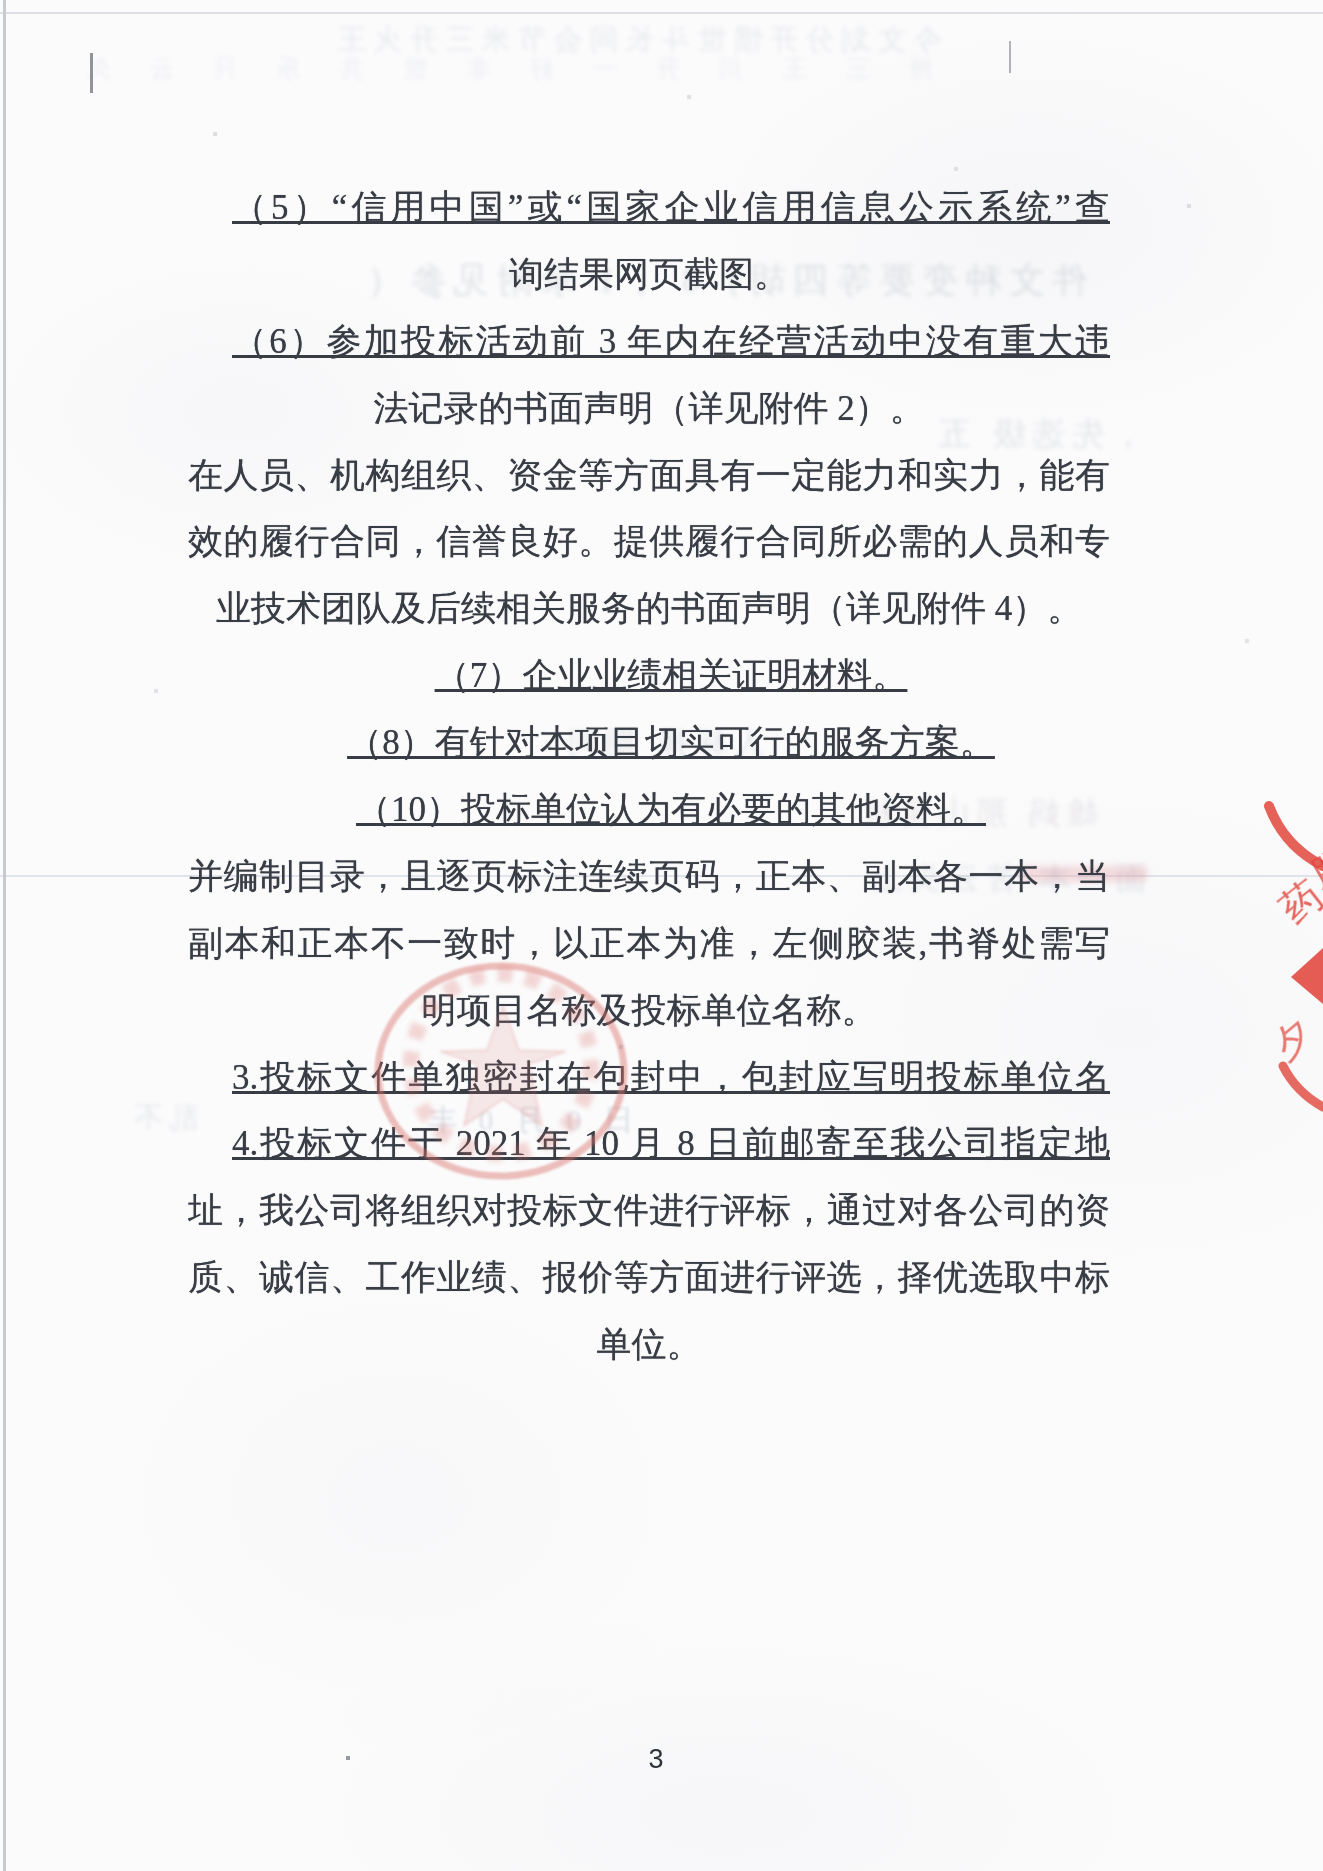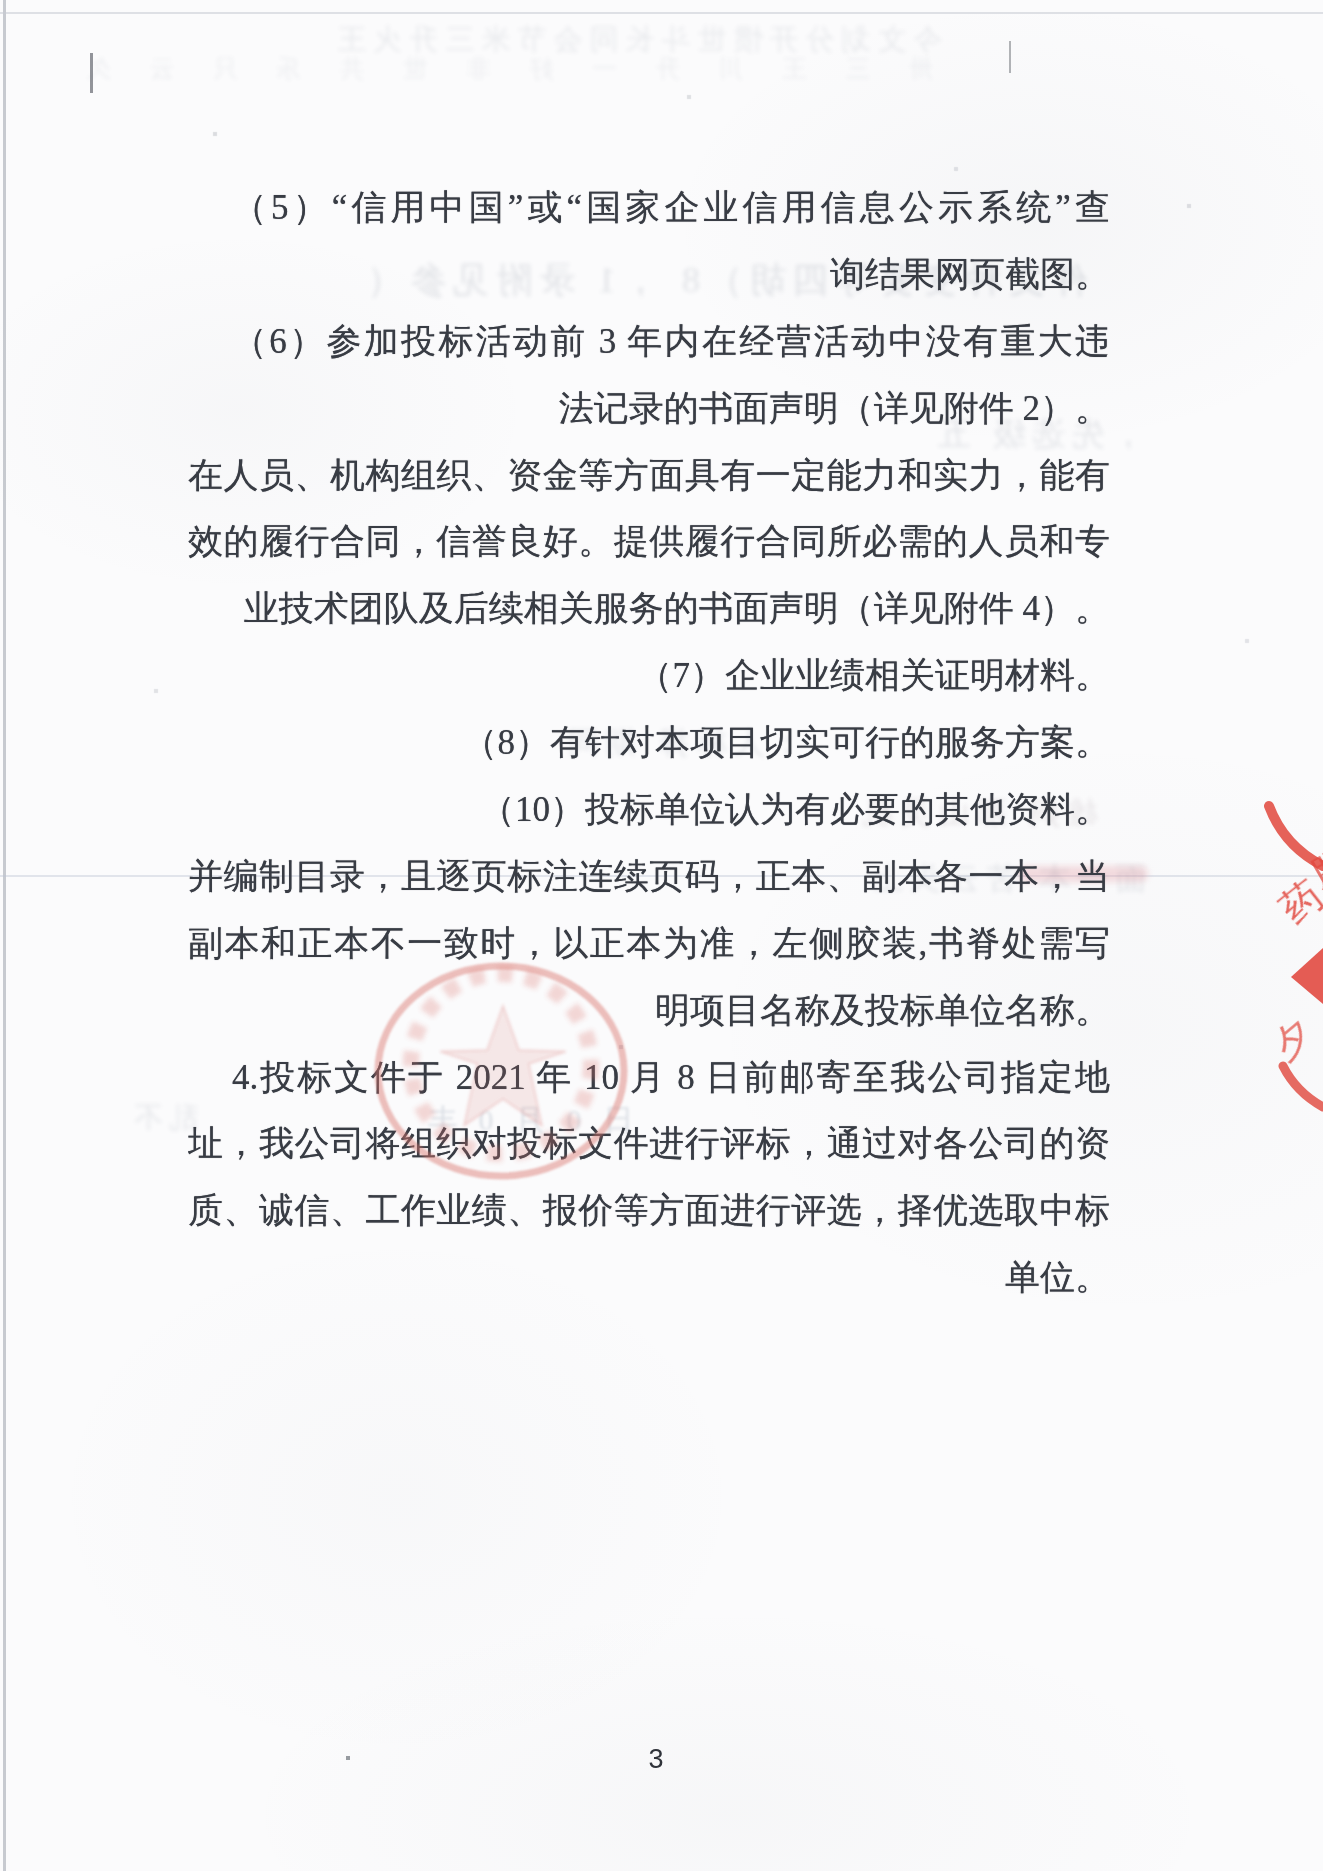--- a/index.html
+++ b/index.html
@@ -38,22 +38,22 @@
       620px 1046px 1px 1px rgba(110,120,140,.28);}
   
   .textblock{position:absolute;left:188px;top:175px;width:922px;}
   .line{
     width:100%;box-sizing:border-box;
     font-size:35px;line-height:66.9px;height:66.9px;
     color:#383c44;text-shadow:0 0 0.7px rgba(56,60,68,0.85);
     text-align:justify;text-align-last:justify;text-justify:inter-character;
     overflow:hidden;white-space:normal;
   }
-  .line.last{text-align:right;text-align-last:auto;}
-  .line.indent{padding-left:44px;}
+  .line.last{text-align:center;text-align-last:auto;}
+  .line.indent{padding-left:44px;text-decoration:underline;}
   .page-number{
     position:absolute;left:636px;top:1744px;width:40px;
     font-family:"Liberation Sans","DejaVu Sans",sans-serif;
     font-size:27px;color:#2f333a;text-align:center;
   }
   
   .bleed{
     position:absolute;transform:scaleX(-1);
     color:#49566b;filter:blur(2.3px);opacity:.13;
     font-size:33px;letter-spacing:7px;white-space:nowrap;
@@ -98,20 +98,21 @@
   <div class="line last">法记录的书面声明（详见附件 2）。</div>
   <div class="line">在人员、机构组织、资金等方面具有一定能力和实力，能有</div>
   <div class="line">效的履行合同，信誉良好。提供履行合同所必需的人员和专</div>
   <div class="line last">业技术团队及后续相关服务的书面声明（详见附件 4）。</div>
   <div class="line indent last">（7）企业业绩相关证明材料。</div>
   <div class="line indent last">（8）有针对本项目切实可行的服务方案。</div>
   <div class="line indent last">（10）投标单位认为有必要的其他资料。</div>
   <div class="line">并编制目录，且逐页标注连续页码，正本、副本各一本，当</div>
   <div class="line">副本和正本不一致时，以正本为准，左侧胶装,书脊处需写</div>
   <div class="line last">明项目名称及投标单位名称。</div>
+  <div class="line indent">3.投标文件单独密封在包封中，包封应写明投标单位名</div>
   <div class="line indent">4.投标文件于 2021 年 10 月 8 日前邮寄至我公司指定地</div>
   <div class="line">址，我公司将组织对投标文件进行评标，通过对各公司的资</div>
   <div class="line">质、诚信、工作业绩、报价等方面进行评选，择优选取中标</div>
   <div class="line last">单位。</div>
 </div>
 
 <div class="page-number">3</div>
 
 <svg class="seal-svg" width="1323" height="1871" viewBox="0 0 1323 1871">
 

